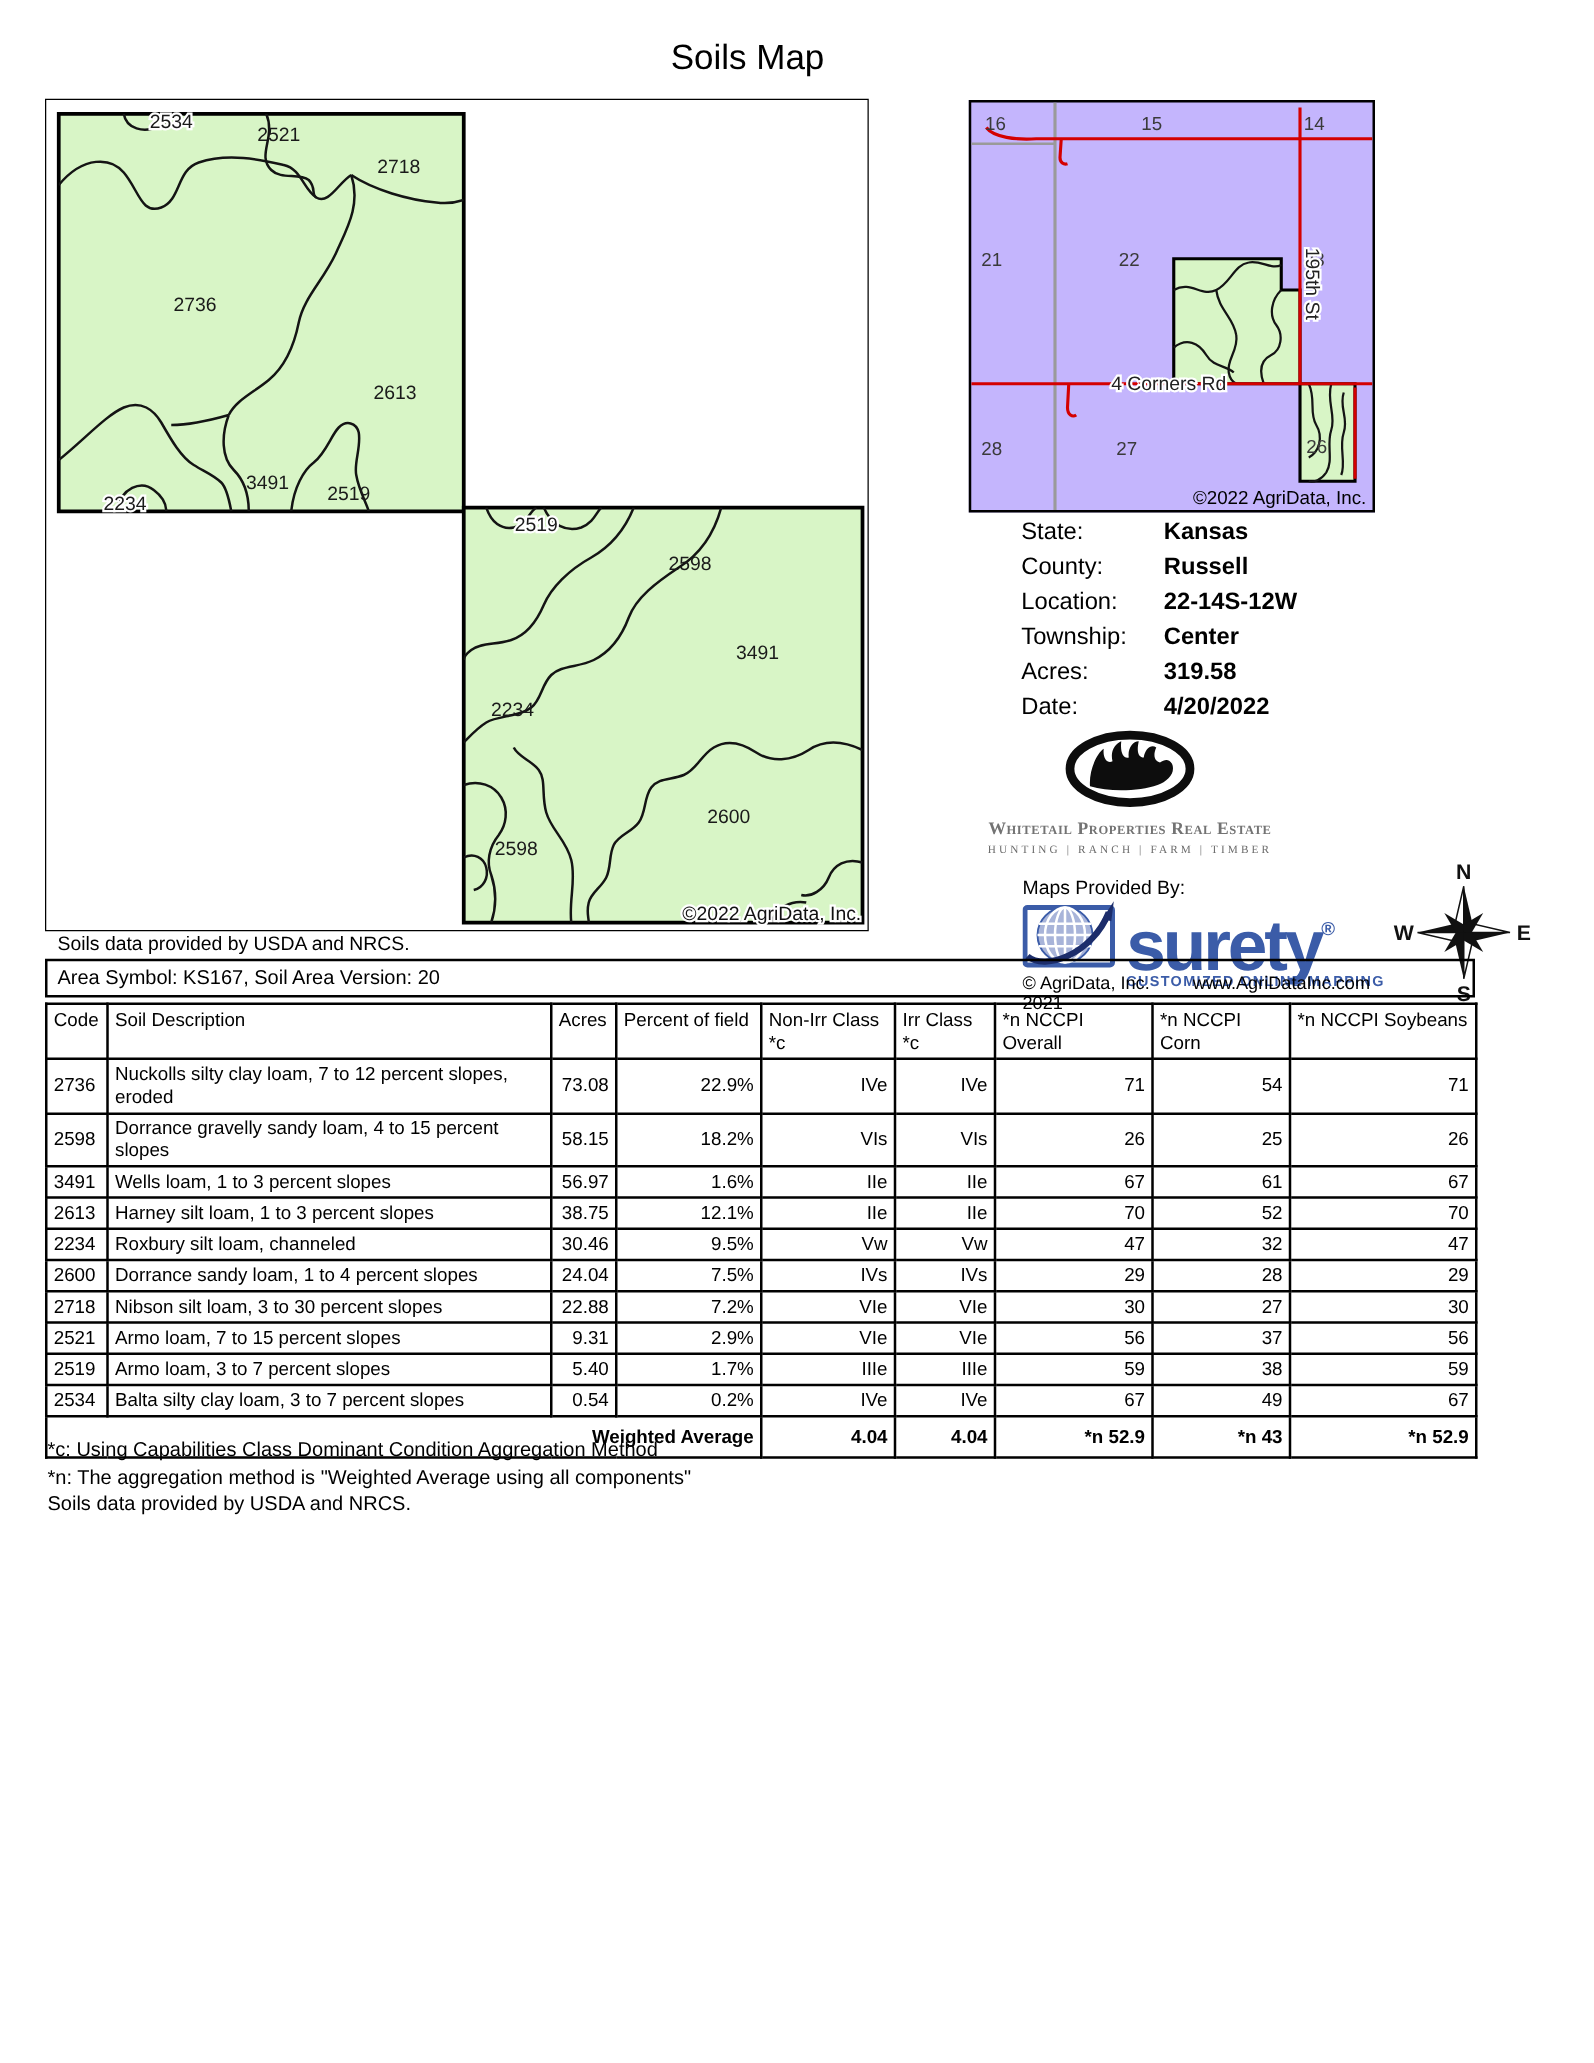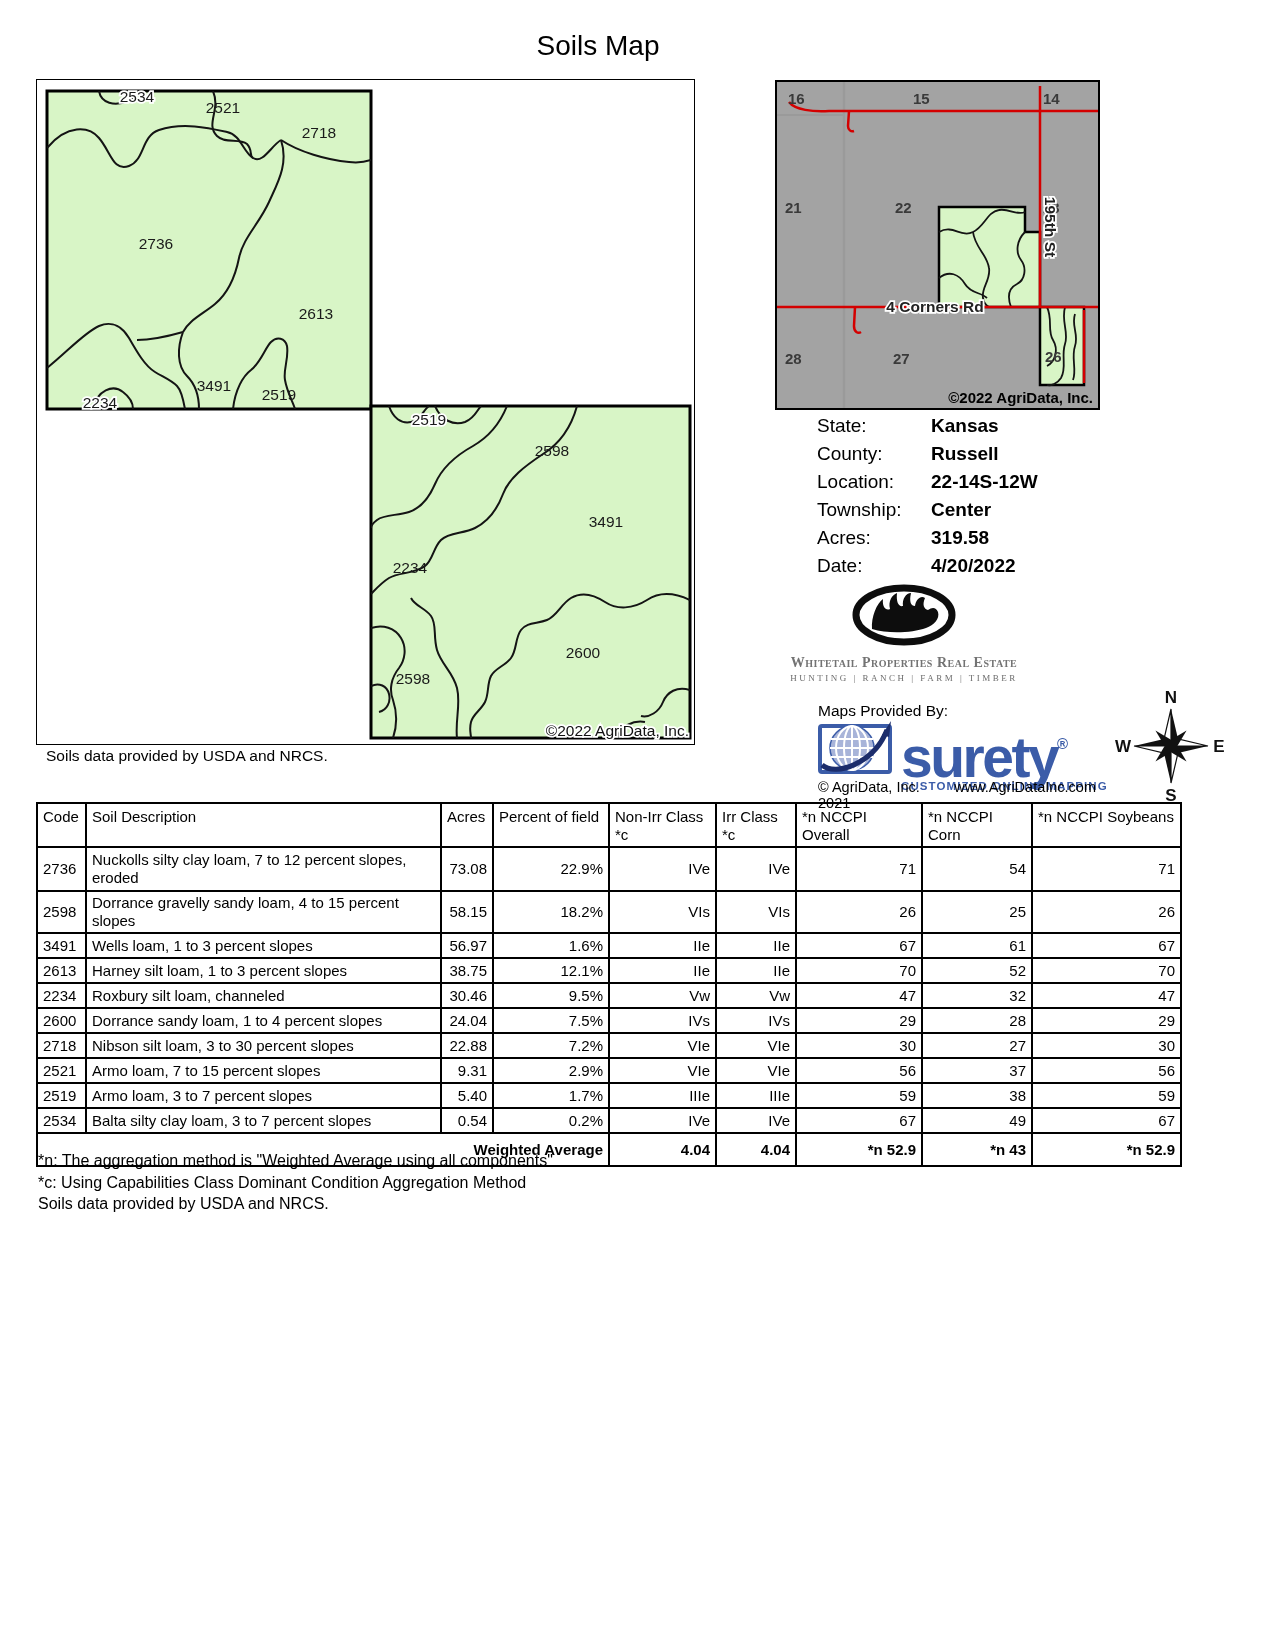--- a/index.html
+++ b/index.html
@@ -10,21 +10,21 @@
          font-size:28px;font-weight:normal;}
 
   
   .main-map{position:absolute;left:36px;top:79px;width:659px;height:666px;
             border:1.5px solid #000;box-sizing:border-box;background:#fff;}
   .main-map svg{position:absolute;left:0;top:0;}
   .map-caption{position:absolute;left:46px;top:747px;font-size:15.5px;}
 
   
   .locator{position:absolute;left:775px;top:80px;width:325px;height:330px;
-           border:2px solid #000;box-sizing:border-box;background:#a3a3a3;font-weight:bold;}
+           border:2px solid #000;box-sizing:border-box;background:#c4b5fd;}
   .locator svg{position:absolute;left:0;top:0;}
 
   
   .info{position:absolute;left:817px;top:412px;font-size:19px;}
   .info-row{display:flex;height:28px;align-items:center;}
   .info-label{width:114px;}
   .info-value{font-weight:bold;}
 
   
   .whitetail{position:absolute;left:783px;top:584px;width:242px;text-align:center;}
@@ -279,20 +279,21 @@
       </g>
       <g font-family="Liberation Serif,serif" font-weight="bold" font-size="17" fill="#111" text-anchor="middle">
         <text x="0" y="-43">N</text>
         <text x="48" y="6">E</text>
         <text x="0" y="55">S</text>
         <text x="-48" y="6">W</text>
       </g>
     </svg>
   </div>
 
+  <div class="area-box">Area Symbol: KS167, Soil Area Version: 20</div>
 
   <table class="soil">
     <colgroup>
       <col style="width:49px">
         <col style="width:355px">
         <col style="width:52px">
       <col style="width:116px">
         <col style="width:107px">
         <col style="width:80px">
       <col style="width:126px">
@@ -428,18 +429,18 @@
           <td class="num">4.04</td>
           <td class="num">4.04</td>
           <td class="num">*n 52.9</td>
           <td class="num">*n 43</td>
           <td class="num">*n 52.9</td>
         </tr>
       </tbody>
   </table>
 
   <div class="footnotes">
+    <div>*c: Using Capabilities Class Dominant Condition Aggregation Method</div>
     <div>*n: The aggregation method is "Weighted Average using all components"</div>
-    <div>*c: Using Capabilities Class Dominant Condition Aggregation Method</div>
     <div>Soils data provided by USDA and NRCS.</div>
   </div>
 
 </div>
 
 </body></html>

